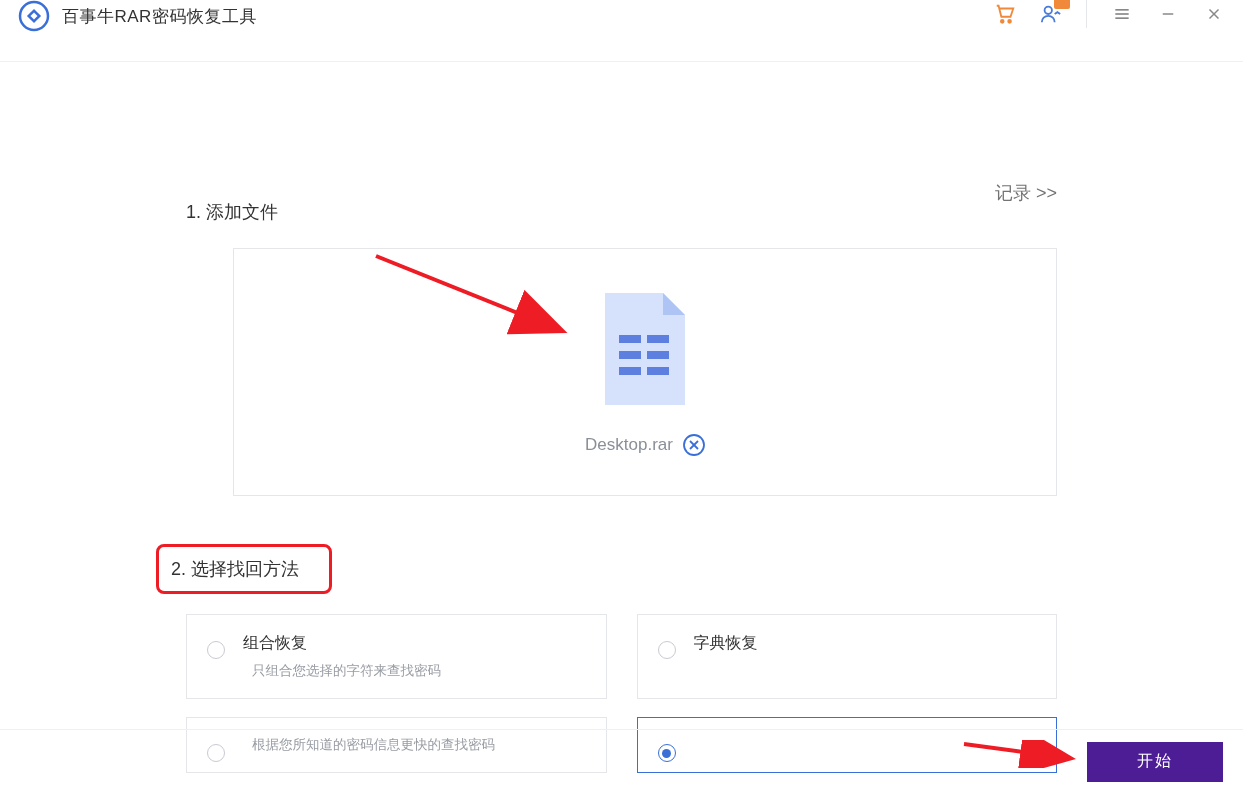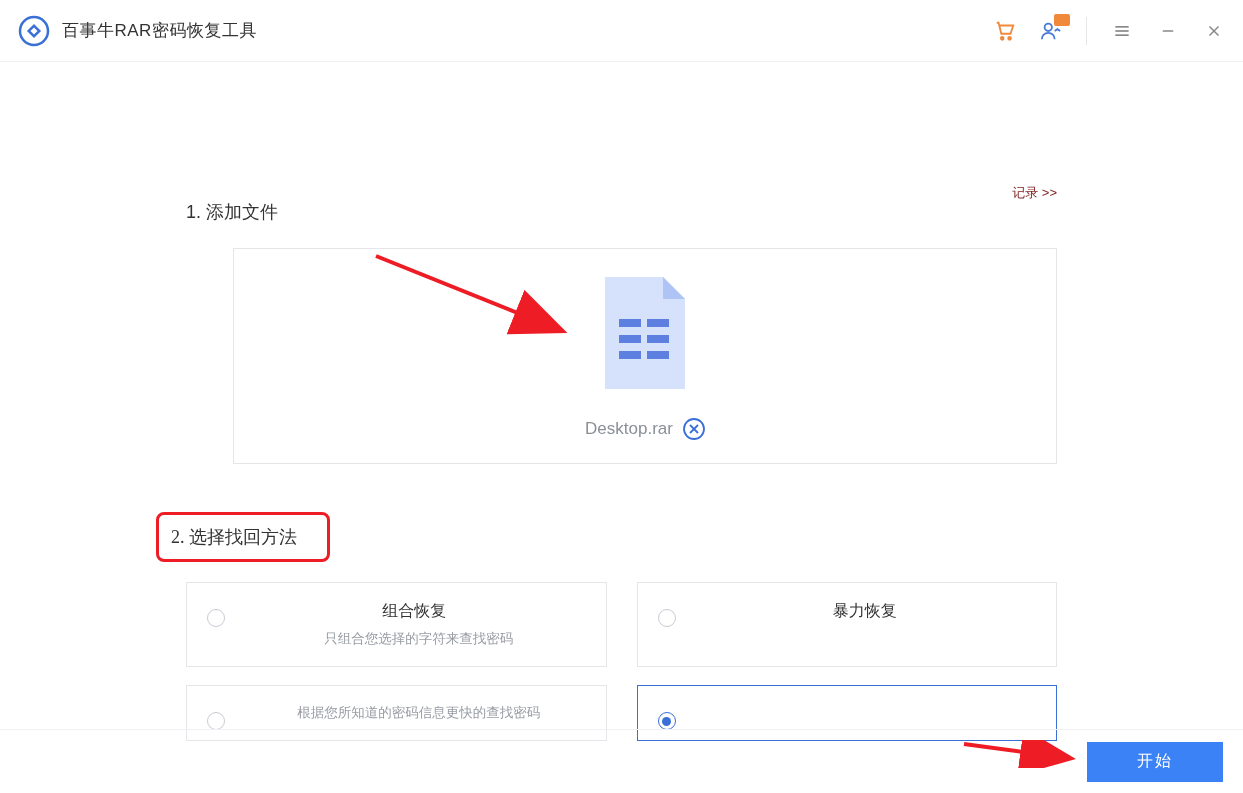--- a/index.html
+++ b/index.html
@@ -11,21 +11,21 @@
       font-family: "Microsoft YaHei", "PingFang SC", sans-serif;
       background: #fff;
       width: 1243px;
       height: 793px;
       overflow: hidden;
       position: relative;
     }
     .titlebar {
       height: 62px;
       display: flex;
-      align-items: center;
+      align-items: flex-start;
       padding: 0 18px;
       border-bottom: 1px solid #eef0f4;
       justify-content: space-between;
     }
     .titlebar-left {
       display: flex;
       align-items: center;
       gap: 12px;
     }
     .app-logo {
@@ -76,28 +76,28 @@
       justify-content: space-between;
       align-items: center;
       margin-bottom: 24px;
     }
     .section-title {
       font-size: 18px;
       color: #333;
       margin-top: 38px;
     }
     .records-link {
-      color: #7f1d1d;
-      font-size: 13px;
+      color: #737373;
+      font-size: 18px;
       cursor: pointer;
       margin-left: 48px;
     }
     .file-drop {
       border: 1px solid #e4e6ea;
-      height: 216px;
+      height: 248px;
       display: flex;
       flex-direction: column;
       align-items: center;
       justify-content: center;
       gap: 25px;
       position: relative;
       margin-left: 47px;
     }
     .file-icon-wrap {
       width: 96px;
@@ -124,27 +124,25 @@
       display: inline-block;
     }
     .section2-title {
       font-size: 18px;
       color: #333;
       padding: 10px 30px 10px 12px;
       border: 3px solid #ee1c25;
       border-radius: 8px;
       display: inline-block;
       transform: translateX(-30px);
-      font-family: Liberation Serif, serif;
     }
     .methods {
       display: grid;
       grid-template-columns: 1fr 1fr;
       gap: 18px 30px;
-      text-align: center;
     }
     .method-card {
       border: 1px solid #e4e6ea;
       padding: 18px 20px 18px 56px;
       position: relative;
       cursor: pointer;
     }
     .method-card.selected {
       border-color: #3a6fd8;
     }
@@ -189,21 +187,21 @@
       left: 0;
       right: 0;
       height: 64px;
       border-top: 1px solid #eef0f4;
       display: flex;
       justify-content: flex-end;
       align-items: center;
       padding: 0 20px;
     }
     .start-btn {
-      background: #3b82f6;
+      background: #4c1d95;
       color: #fff;
       border: none;
       width: 136px;
       height: 40px;
       font-size: 16px;
       cursor: pointer;
       letter-spacing: 2px;
     }
     .arrow-annotation {
       position: absolute;
@@ -299,21 +297,21 @@
   </div>
 
   <div class="methods">
     <div class="method-card">
       <div class="radio"></div>
       <div class="method-title">组合恢复</div>
       <div class="method-desc">只组合您选择的字符来查找密码</div>
     </div>
     <div class="method-card">
       <div class="radio"></div>
-      <div class="method-title">暴力恢复</div>
+      <div class="method-title">字典恢复</div>
     </div>
     <div class="method-card">
       <div class="radio"></div>
       <div class="method-desc">根据您所知道的密码信息更快的查找密码</div>
     </div>
     <div class="method-card selected">
       <div class="radio">
           <div class="radio-dot"></div>
         </div>
     </div>

